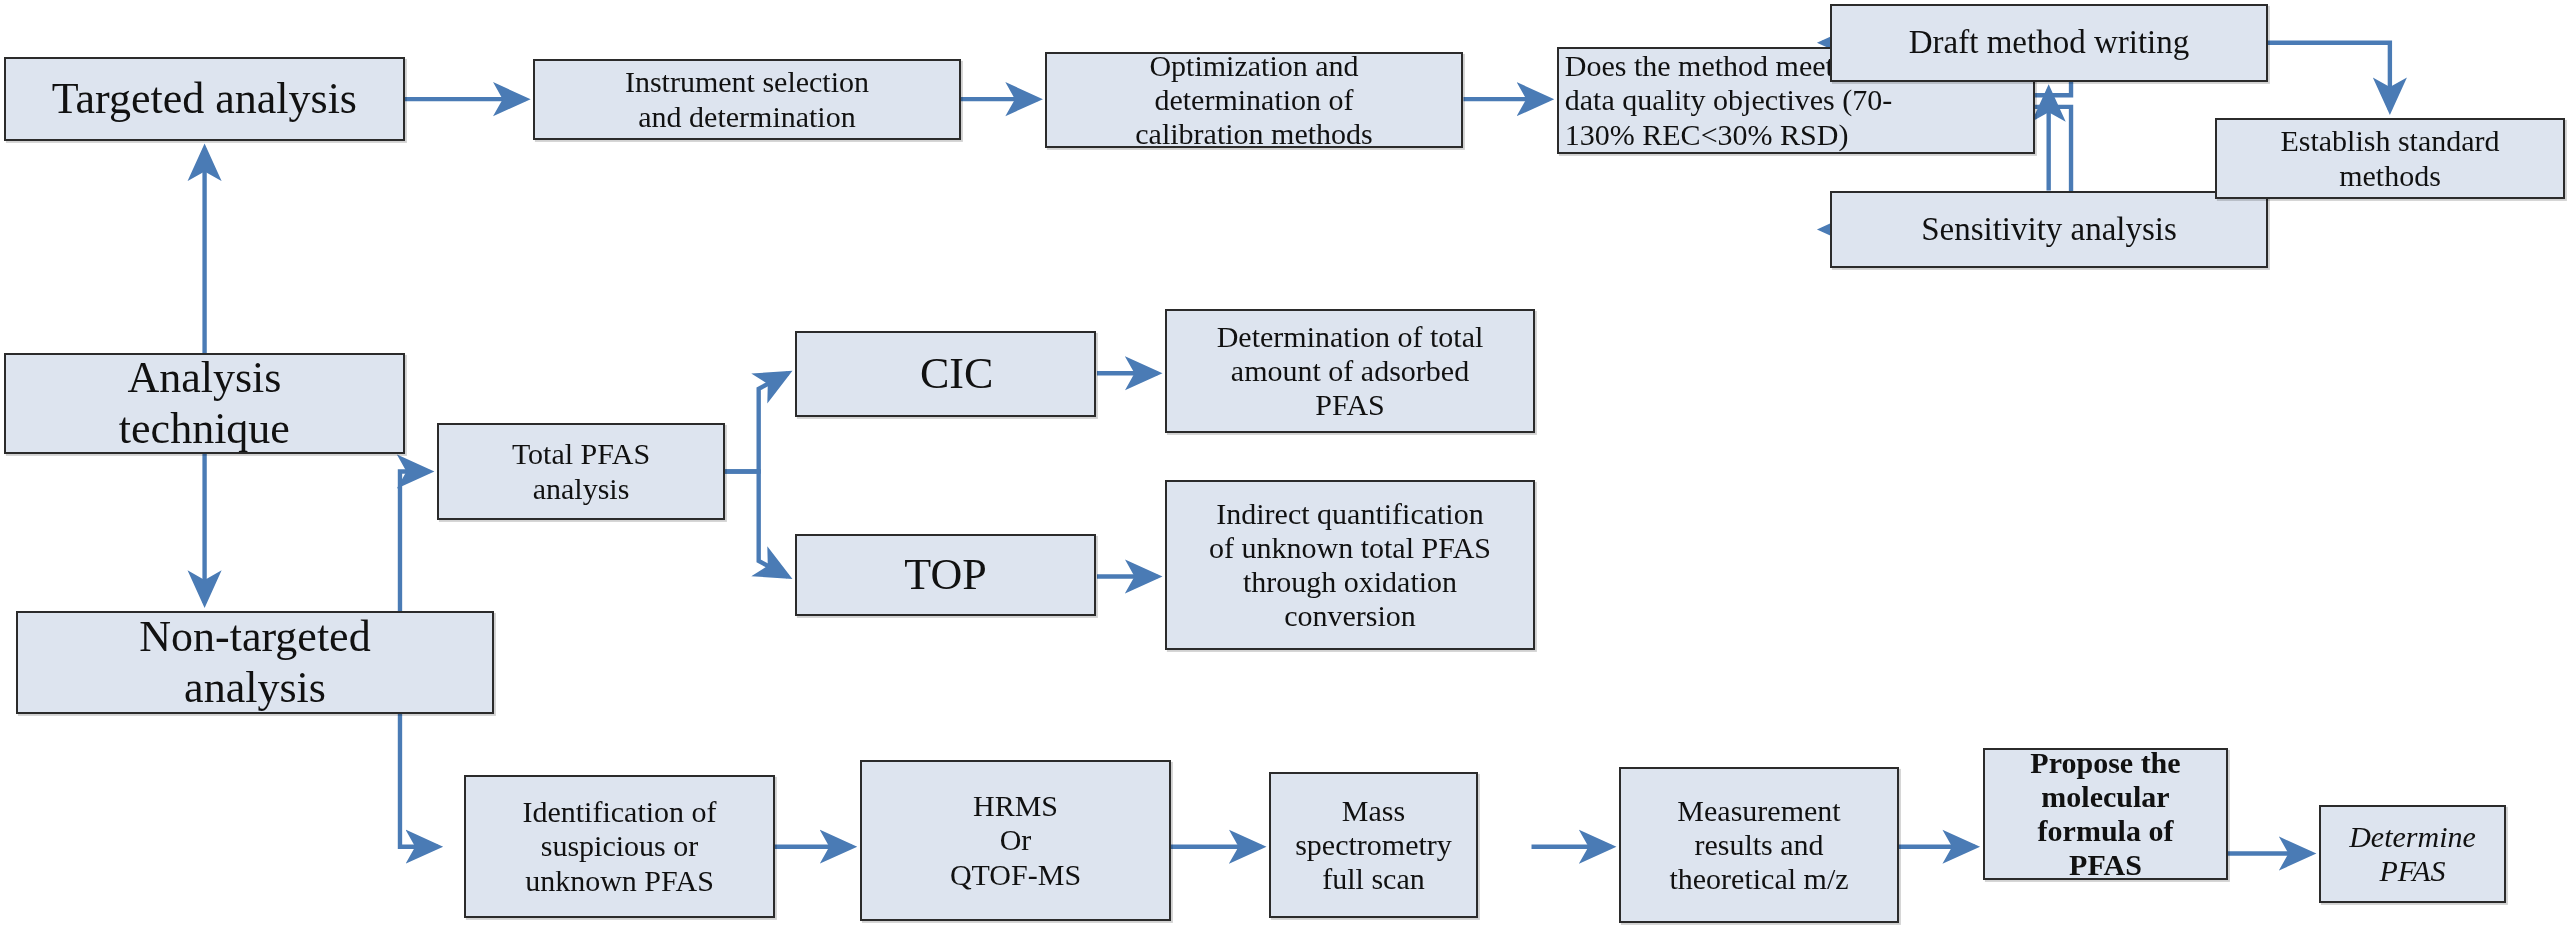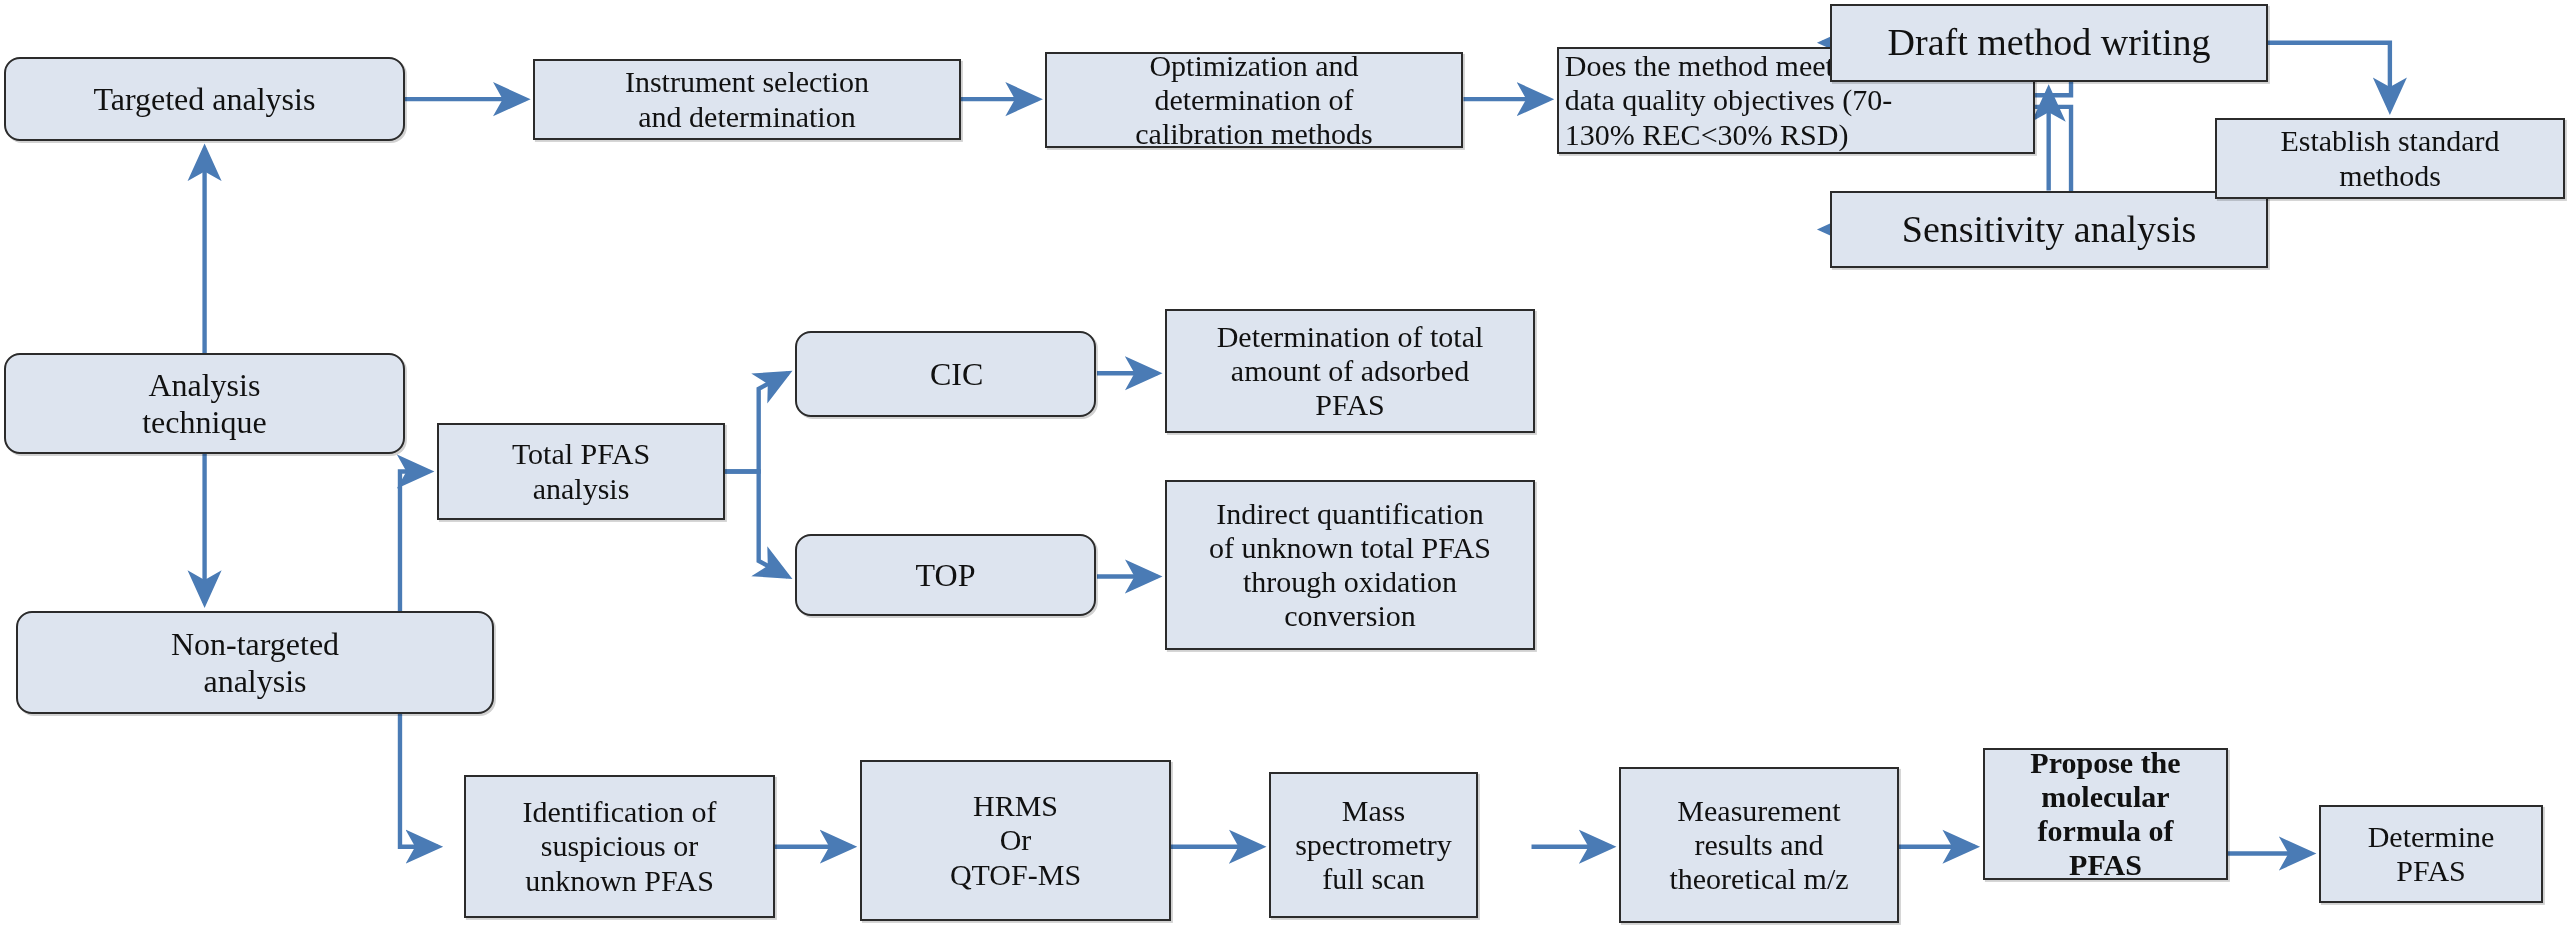--- a/index.html
+++ b/index.html
@@ -27,22 +27,22 @@
     color: #111111;
     line-height: 1.14;
     padding: 1.9px 5.8px;
     box-shadow: 1.9px 1.9px 0 rgba(0,0,0,0.18);
   }
   .node .lbl {
     display: block;
     width: 100%;
     white-space: pre-line;
   }
-  .fs-big   { font-size: 32px; border-radius: 16px; }
-  .fs-mid   { font-size: 38px; }
+  .fs-big   { font-size: 44px; }
+  .fs-mid   { font-size: 33px; }
   .fs-small { font-size: 30px; }
   svg.wires {
     position: absolute;
     left: 0; top: 0;
     width: 2576px;
     height: 941px;
     pointer-events: none;
   }
 </style>
 </head>
@@ -176,19 +176,19 @@
       <span class="lbl">Measurement
 results and
 theoretical m/z</span>
     </div>
   <div class="node fs-small" style="left:1983px;top:748px;width:245px;height:132px;font-weight:bold;">
       <span class="lbl">Propose the
 molecular
 formula of
 PFAS</span>
     </div>
-  <div class="node fs-small" style="left:2319px;top:805px;width:224px;height:98px;">
+  <div class="node fs-small" style="left:2319px;top:805px;width:187px;height:98px;font-style:italic;">
       <span class="lbl">Determine
 PFAS</span>
     </div>
 
 </div>
 
 
 </body></html>

